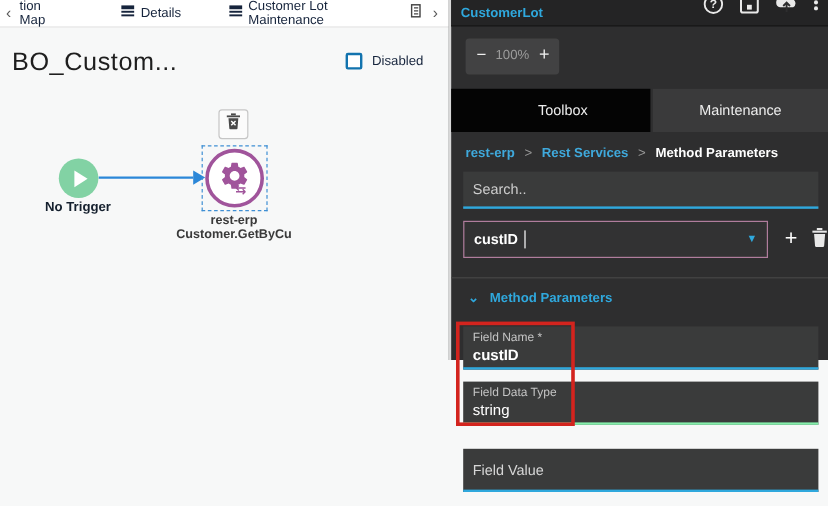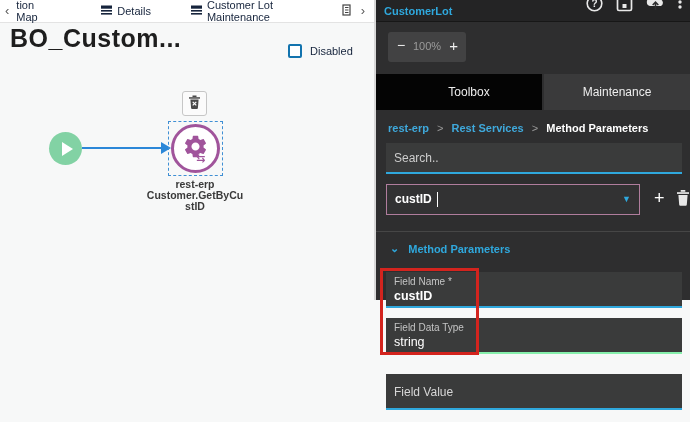--- a/index.html
+++ b/index.html
@@ -10,21 +10,21 @@
   .tabbar { position:absolute; left:0; top:0; width:374px; height:23px; background:#fff;
             border-bottom:1px solid #e3e3e3; display:flex; align-items:center; }
   .tab-chevron { color:#5a5a5a; font-size:13px; padding:0 5px; cursor:pointer; line-height:20px; }
   .doc-tab { display:flex; align-items:center; gap:5px; color:#16243c; font-size:11px; font-weight:400;
              padding:0 14px; height:100%; cursor:pointer; }
   .doc-tab svg { flex:0 0 auto; }
   .tabbar-right { margin-left:auto; display:flex; align-items:center; gap:4px; padding-right:4px; }
 
   
   .canvas { position:absolute; left:0; top:24px; width:374px; height:398px; background:#f7f8f8; }
-  .canvas-title { position:absolute; left:10px; top:0; font-size:25px; font-weight:700; color:#1e1e1e; letter-spacing:0.5px; }
+  .canvas-title { position:absolute; left:10px; top:16px; font-size:21px; font-weight:400; color:#1e1e1e; letter-spacing:0.5px; }
   .disabled-wrap { position:absolute; left:288px; top:20px; display:flex; align-items:center; gap:8px; }
   .checkbox { width:14px; height:14px; border:2px solid #1273ae; border-radius:2px; background:#fff; cursor:pointer; }
   .disabled-label { font-size:11px; color:#16243c; }
 
   .delete-node-btn { position:absolute; left:182px; top:67px; width:25px; height:25px; background:#fbfbfb;
                      border:1px solid #c6c6c6; border-radius:3px; display:flex; align-items:center; justify-content:center; cursor:pointer; }
 
   .selection-rect { position:absolute; left:168px; top:97px; width:55px; height:55px; border:1px dashed #3f8fd4; }
   .gear-node { position:absolute; left:171px; top:100px; width:49px; height:49px; border-radius:50%;
                background:#fff; border:3px solid #a0549b; display:flex; align-items:center; justify-content:center; cursor:pointer; }
@@ -151,33 +151,33 @@
     </div>
 
     <svg class="connector" width="90" height="18">
       <line x1="0" y1="7" x2="79" y2="7" stroke="#2b87d8" stroke-width="2"></line>
       <polygon points="79,1 89,7 79,13" fill="#2b87d8"></polygon>
     </svg>
 
     <div class="trigger-node">
       <div class="play-tri"></div>
     </div>
+    <div class="trigger-label">No Trigger</div>
 
     <div class="selection-rect"></div>
     <div class="gear-node">
       <span><svg width="27" height="27" viewBox="0 0 24 24">
             <path fill="#a0549b" d="M19.14,12.94c0.04-0.3,0.06-0.61,0.06-0.94c0-0.32-0.02-0.64-0.07-0.94l2.03-1.58c0.18-0.14,0.23-0.41,0.12-0.61 l-1.92-3.32c-0.12-0.22-0.37-0.29-0.59-0.22l-2.39,0.96c-0.5-0.38-1.03-0.7-1.62-0.94L14.4,2.81c-0.04-0.24-0.24-0.41-0.48-0.41 h-3.84c-0.24,0-0.43,0.17-0.47,0.41L9.25,5.35C8.66,5.59,8.12,5.92,7.63,6.29L5.24,5.33c-0.22-0.08-0.47,0-0.59,0.22L2.74,8.87 C2.62,9.08,2.66,9.34,2.86,9.48l2.03,1.58C4.84,11.36,4.8,11.69,4.8,12s0.02,0.64,0.07,0.94l-2.03,1.58 c-0.18,0.14-0.23,0.41-0.12,0.61l1.92,3.32c0.12,0.22,0.37,0.29,0.59,0.22l2.39-0.96c0.5,0.38,1.03,0.7,1.62,0.94l0.36,2.54 c0.05,0.24,0.24,0.41,0.48,0.41h3.84c0.24,0,0.44-0.17,0.47-0.41l0.36-2.54c0.59-0.24,1.13-0.56,1.62-0.94l2.39,0.96 c0.22,0.08,0.47,0,0.59-0.22l1.92-3.32c0.12-0.22,0.07-0.47-0.12-0.61L19.14,12.94z M12,15.6c-1.98,0-3.6-1.62-3.6-3.6 s1.62-3.6,3.6-3.6s3.6,1.62,3.6,3.6S13.98,15.6,12,15.6z"></path>
           </svg></span>
     </div>
     <span class="gear-arrows">⇆</span>
 
     <div class="node-label">
       <div>rest-erp</div>
       <div>Customer.GetByCu</div>
-      <div>stID</div>
     </div>
   </div>
 
   <div class="panel">
 
     <div class="panel-header">
       <span class="panel-title">CustomerLot</span>
       <div class="hdr-icons">
         <div><svg width="17" height="17" viewBox="0 0 17 17">
               <circle cx="8.5" cy="8.5" r="7.3" fill="none" stroke="#e9e9e9" stroke-width="1.6"></circle>

